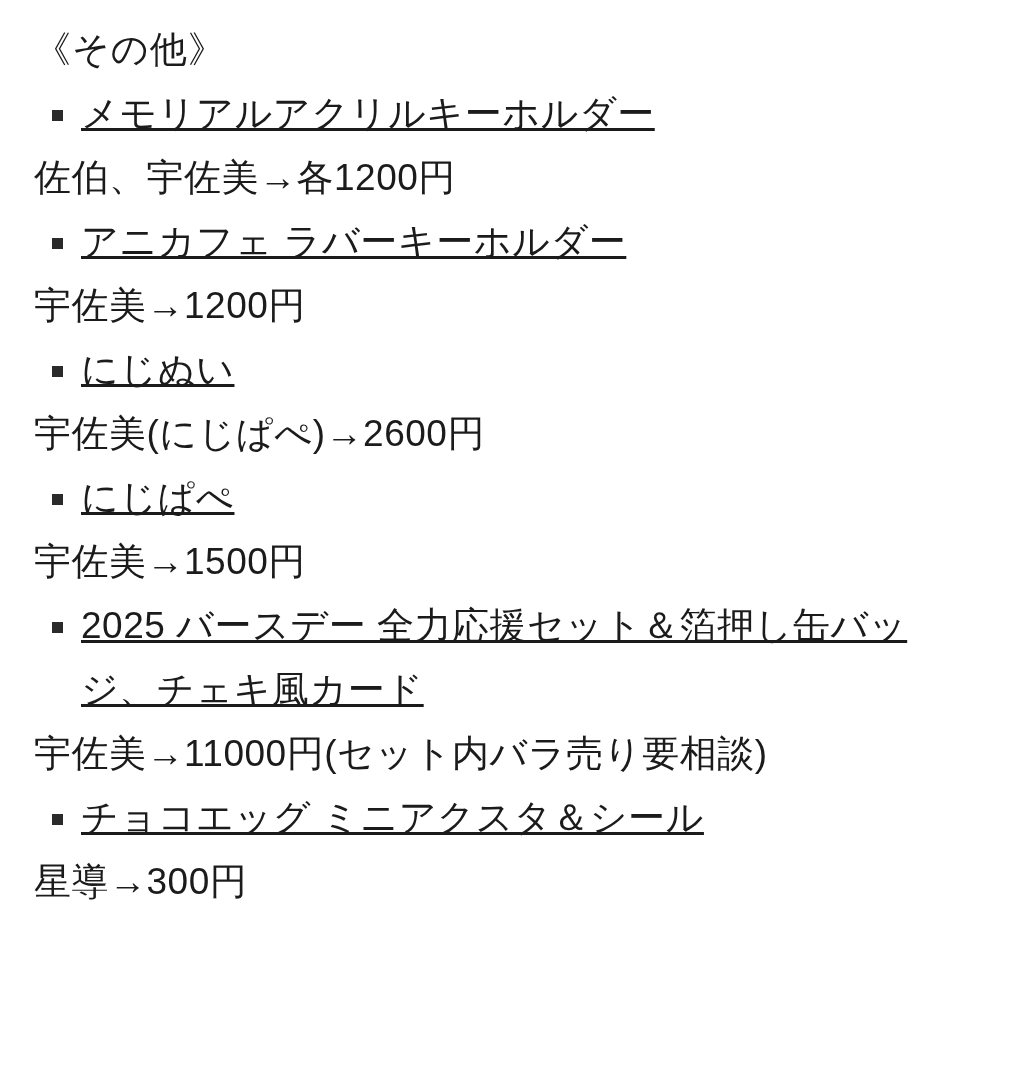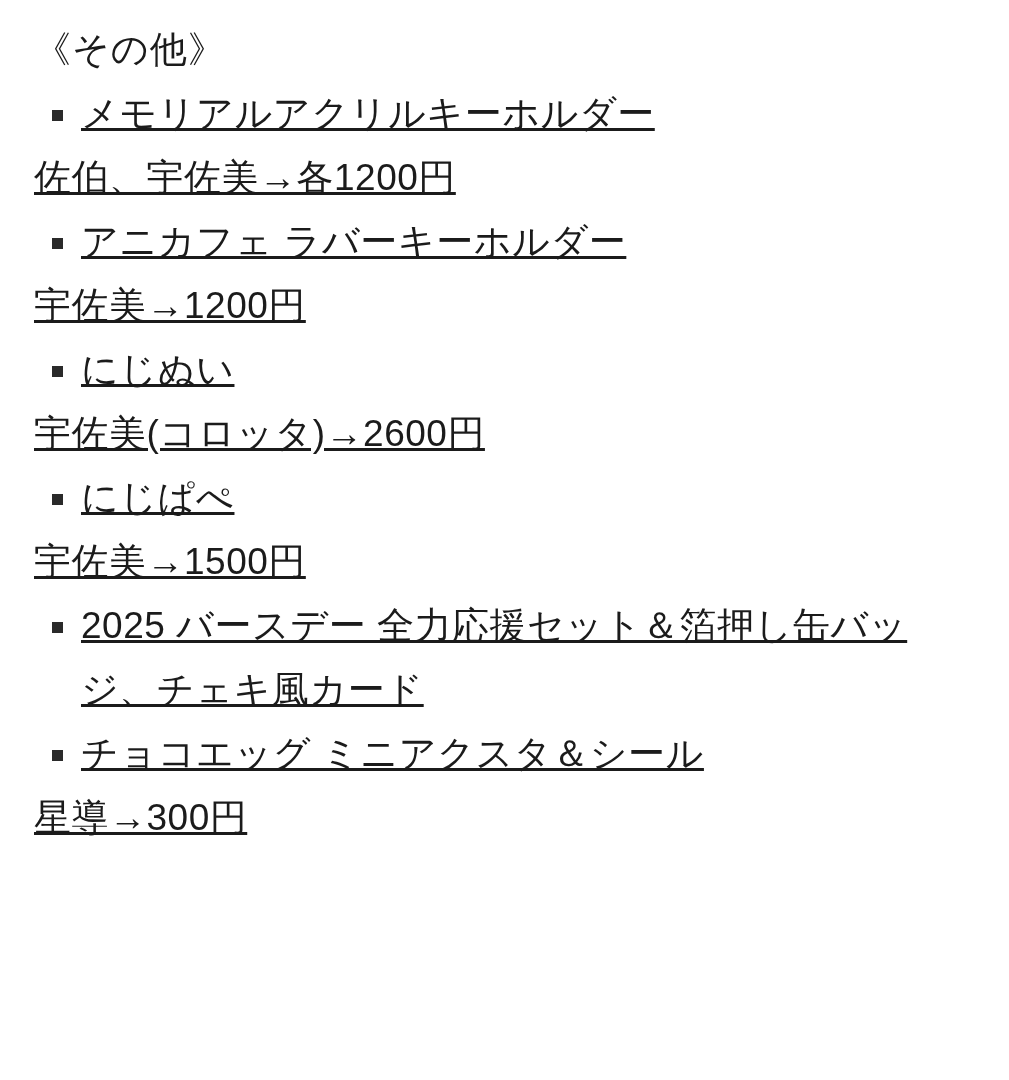--- a/index.html
+++ b/index.html
@@ -49,21 +49,20 @@
     flex: 1 1 auto;
     font-size: 37px;
     line-height: 64px;
     letter-spacing: 0.5px;
     white-space: pre-wrap;
     word-break: break-all;
     text-decoration: underline;
   }
   .line.price {
     padding-left: 0;
-    text-decoration: underline;
   }
 </style>
 </head>
 <body>
 
 <div class="page">
 
   <div class="line heading">《その他》</div>
 
   <div class="line bullet">
@@ -76,32 +75,33 @@
   <div class="line bullet">
     <span class="bullet-mark"></span>
     <span class="bullet-text">アニカフェ ラバーキーホルダー</span>
   </div>
   <div class="line price">宇佐美→1200円</div>
 
   <div class="line bullet">
     <span class="bullet-mark"></span>
     <span class="bullet-text">にじぬい</span>
   </div>
-  <div class="line price">宇佐美(コロッタ)→2600円</div>
+  <div class="line price">宇佐美(にじぱぺ)→2600円</div>
 
   <div class="line bullet">
     <span class="bullet-mark"></span>
     <span class="bullet-text">にじぱぺ</span>
   </div>
   <div class="line price">宇佐美→1500円</div>
 
   <div class="line bullet">
     <span class="bullet-mark"></span>
     <span class="bullet-text">2025 バースデー 全力応援セット＆箔押し缶バッジ、チェキ風カード</span>
   </div>
+  <div class="line price">宇佐美→11000円(セット内バラ売り要相談)</div>
 
   <div class="line bullet">
     <span class="bullet-mark"></span>
     <span class="bullet-text">チョコエッグ ミニアクスタ＆シール</span>
   </div>
   <div class="line price">星導→300円</div>
 
 </div>
 
 </body></html>

